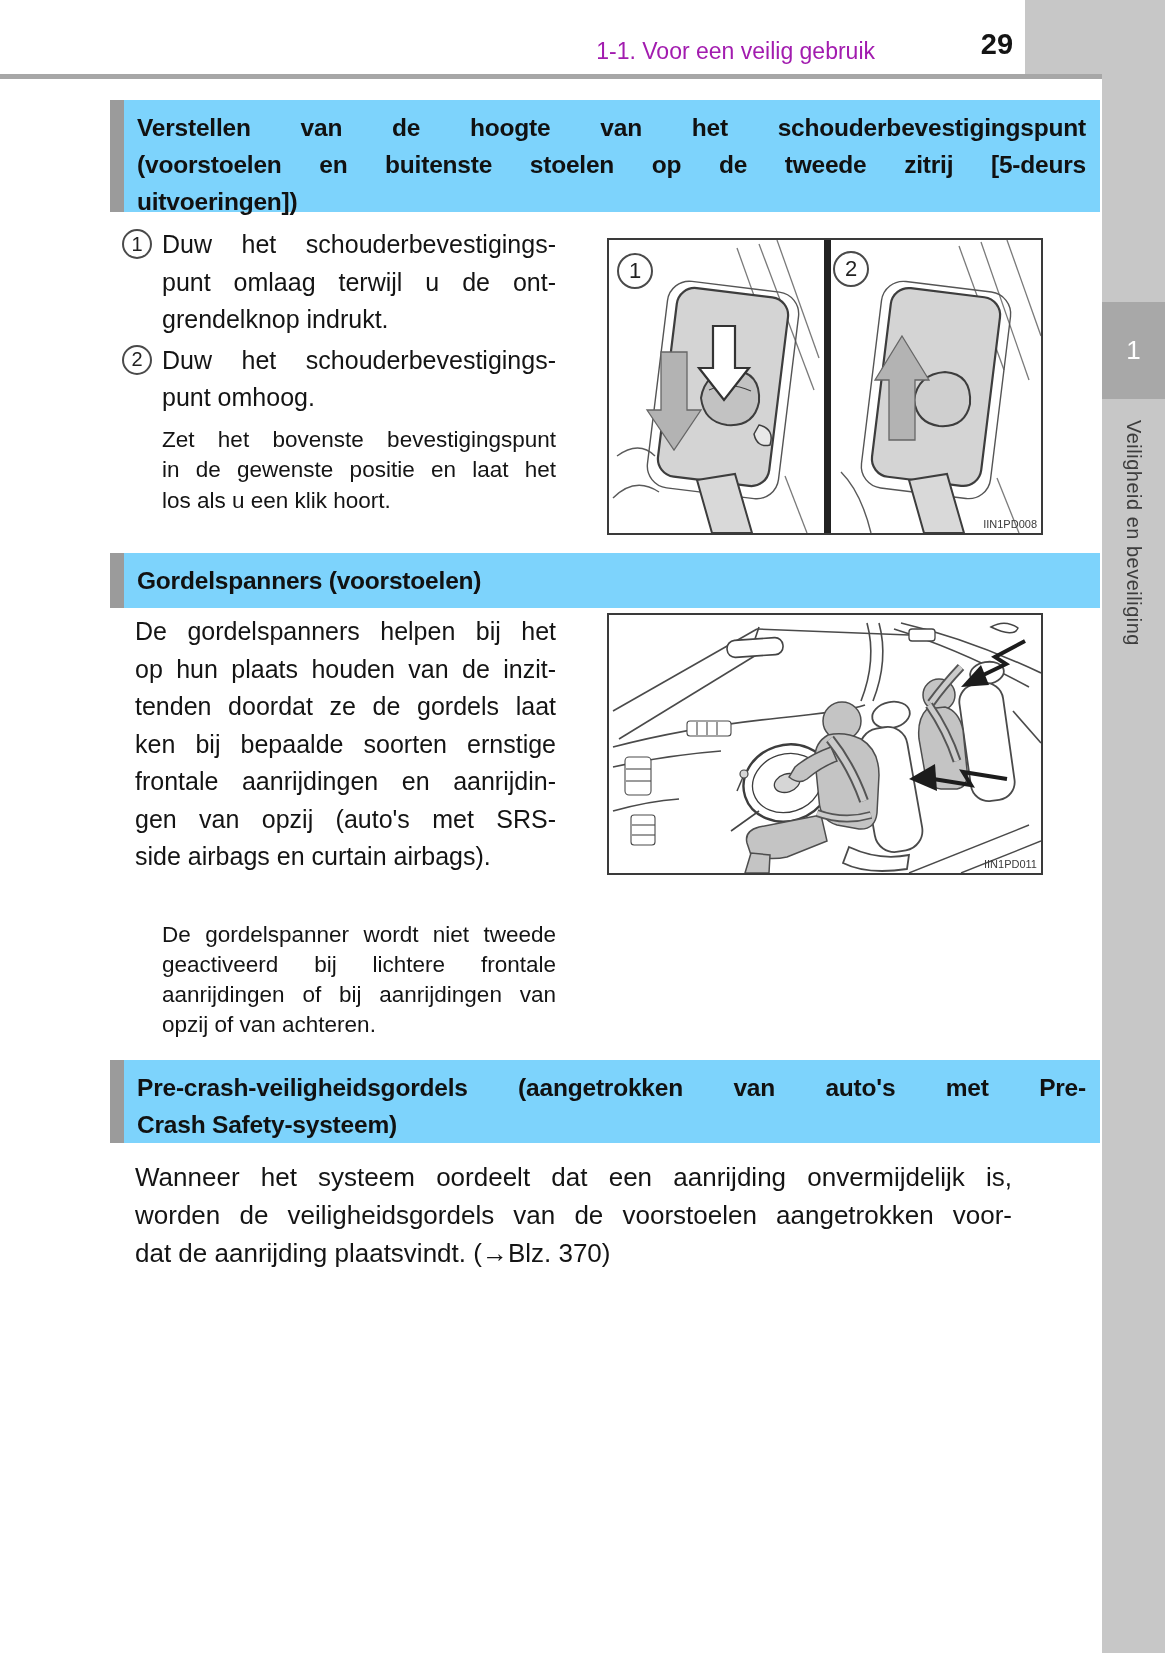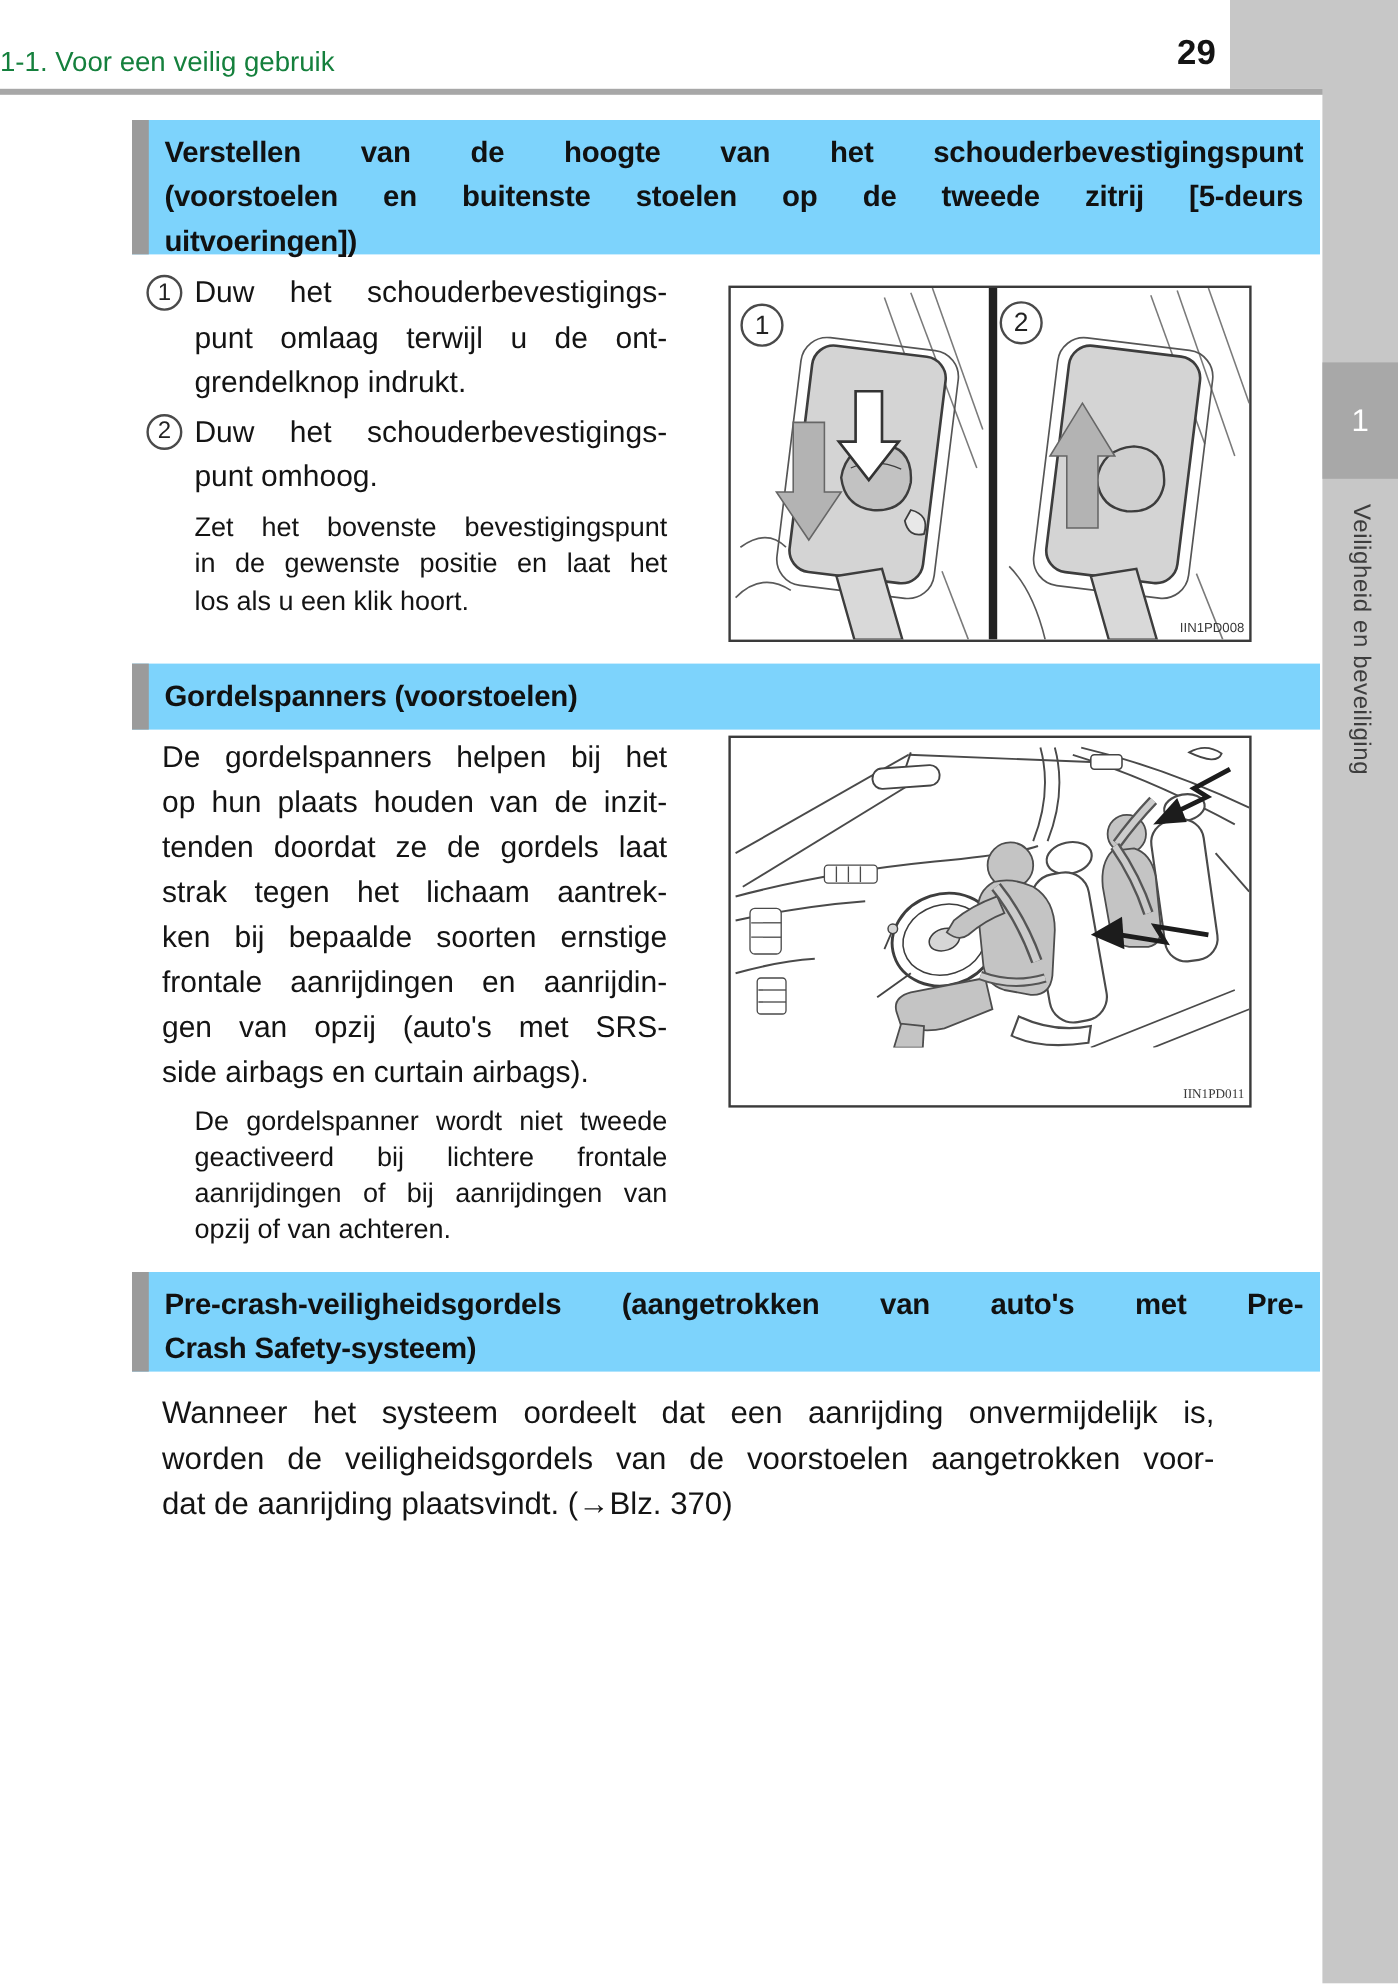--- a/index.html
+++ b/index.html
@@ -2,21 +2,21 @@
 <html><head>
 <meta charset="utf-8">
 <style>
   * { margin:0; padding:0; box-sizing:border-box; }
   html,body { background:#ffffff; }
   body { width:1165px; height:1653px; position:relative; overflow:hidden;
          font-family:"Liberation Sans","DejaVu Sans",sans-serif; color:#141414; }
   .abs { position:absolute; }
 
   
-  .hdr-title { top:38px; left:0; width:875px; text-align:left; font-size:23px; color:#15803d; }
+  .hdr-title { top:38px; left:0; width:875px; text-align:right; font-size:23px; color:#a21caf; }
   .page-num  { top:28px; left:972px; width:50px; text-align:center; font-size:29px; font-weight:bold; }
   .hdr-rule  { top:74px; left:0; width:1165px; height:5px; background:#a7a7a7; }
   .tr-block  { top:0; left:1025px; width:140px; height:74px; background:#c7c7c7; }
 
   
   .side-strip { top:0; right:0; width:63px; height:1653px; background:#c7c7c7; }
   .chap-tab   { top:302px; left:1102px; width:63px; height:97px; background:#a8a8a8;
                 display:flex; align-items:center; justify-content:center;
                 color:#ffffff; font-size:26px; }
   .chap-title { top:420px; left:1102px; width:63px; height:700px;
@@ -42,21 +42,21 @@
            font-size:20px; color:#222; margin-top:3px; background:#fff; }
   .step-text { flex:1; font-size:25px; line-height:37.5px; }
   .note { margin-left:40px; margin-top:8px; width:394px; font-size:22.5px; line-height:30.5px; }
   .body2 { top:613px; left:135px; width:421px; font-size:25px; line-height:37.5px; }
   .note2 { top:920px; left:162px; width:394px; font-size:22.5px; line-height:30px; }
   .para3 { top:1158px; left:135px; width:877px; font-size:26px; line-height:38px; }
 
   
   .figure { left:607px; width:436px; background:#fff; border:2px solid #3a3a3a; }
   .fig1 { top:238px; height:297px; }
-  .fig2 { top:613px; height:310px;font-family:Liberation Serif, serif; }
+  .fig2 { top:613px; height:262px; }
   .fig-badge { position:absolute; width:36px; height:36px; border:2px solid #4a4a4a; border-radius:50%;
                background:#fff; display:flex; align-items:center; justify-content:center;
                font-size:22px; color:#222; }
   .fig-code { position:absolute; right:4px; bottom:3px; font-size:11px; color:#3a3a3a; letter-spacing:0; }
   svg { display:block; }
 </style>
 </head>
 <body>
 
 <div class="abs hdr-title">1-1. Voor een veilig gebruik</div>
@@ -146,21 +146,20 @@
 </div>
 
 <div class="abs h-bar h-bar2">
   <span>Gordelspanners (voorstoelen)</span>
 </div>
 
 <div class="abs body2">
     <div class="txt-line jfull">De gordelspanners helpen bij het</div>
     <div class="txt-line jfull">op hun plaats houden van de inzit-</div>
     <div class="txt-line jfull">tenden doordat ze de gordels laat</div>
-    <div class="txt-line jfull">strak tegen het lichaam aantrek-</div>
     <div class="txt-line jfull">ken bij bepaalde soorten ernstige</div>
     <div class="txt-line jfull">frontale aanrijdingen en aanrijdin-</div>
     <div class="txt-line jfull">gen van opzij (auto's met SRS-</div>
     <div class="txt-line">side airbags en curtain airbags).</div>
   </div>
 <div class="abs note2">
     <div class="txt-line jfull">De gordelspanner wordt niet tweede</div>
     <div class="txt-line jfull">geactiveerd bij lichtere frontale</div>
     <div class="txt-line jfull">aanrijdingen of bij aanrijdingen van</div>
     <div class="txt-line">opzij of van achteren.</div>

